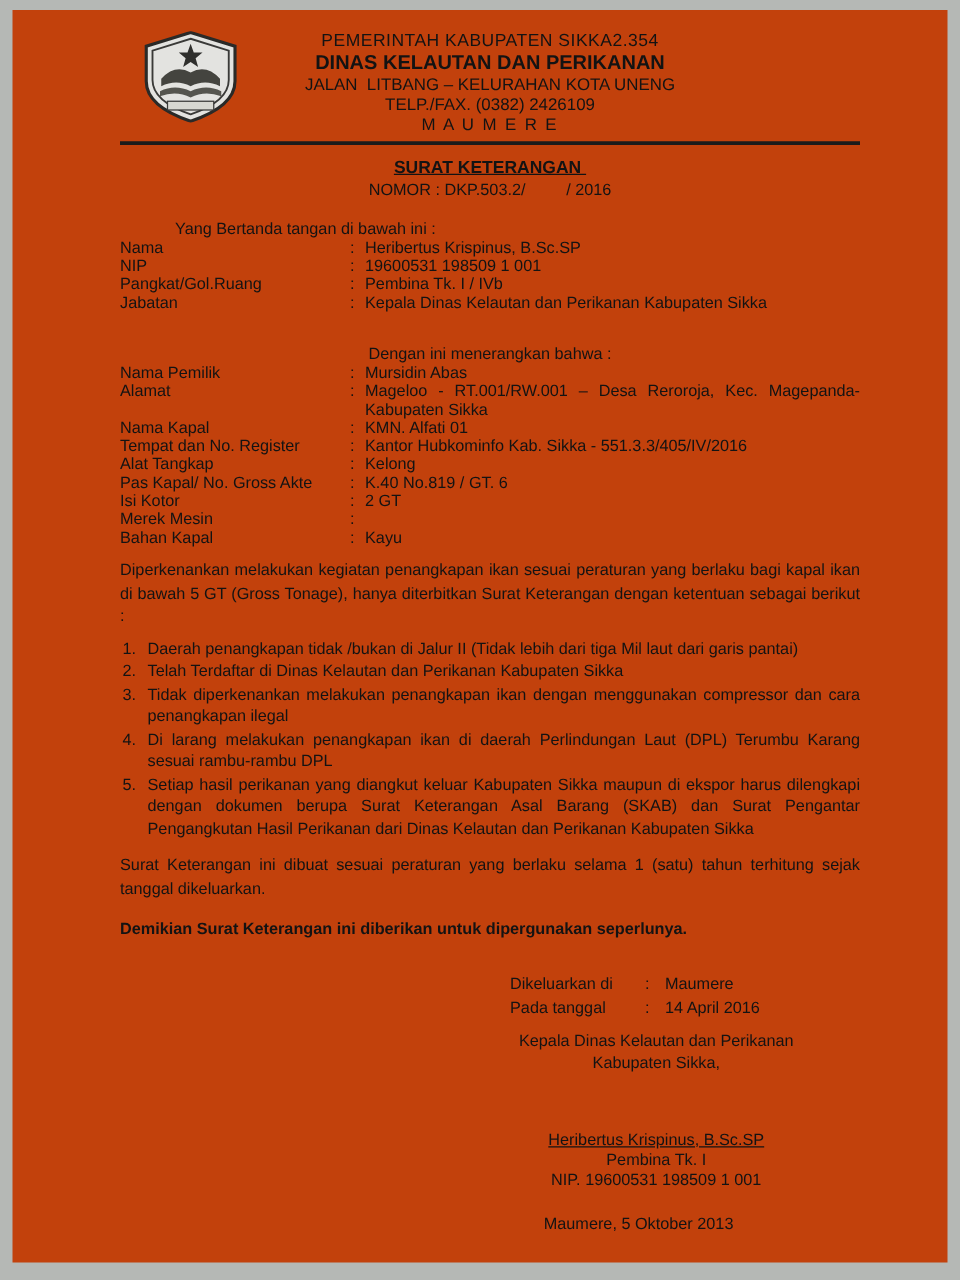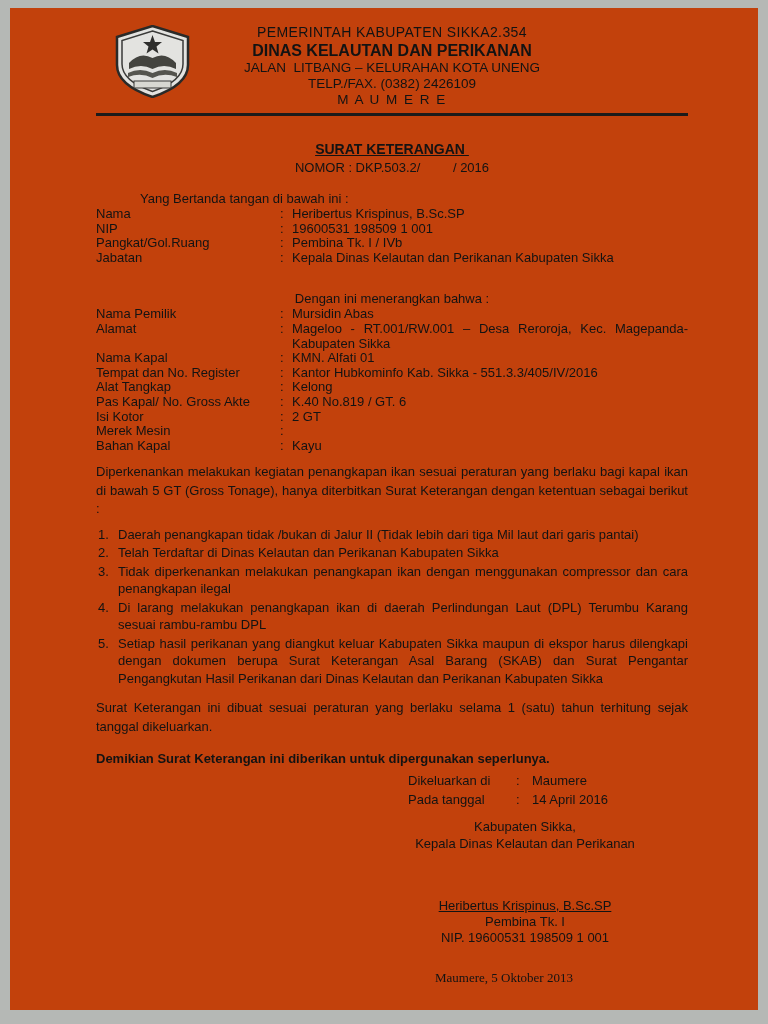--- a/index.html
+++ b/index.html
@@ -23,42 +23,42 @@
   }
   .letterhead { position: relative; text-align: center; }
   .letterhead div { white-space: pre; }
   .logo { position: absolute; left: 18px; top: 1px; width: 77px; height: 73px; }
   .lh1 { font-size: 14px; line-height: 17px; letter-spacing: .4px; }
   .lh2 { font-size: 16px; font-weight: bold; line-height: 19px; }
   .lh3 { font-size: 13.5px; line-height: 16px; }
   .lh4 { font-size: 13.5px; line-height: 16px; }
   .lh5 { font-size: 13.5px; line-height: 16px; letter-spacing: 1.5px; }
   .rule { border-top: 3.5px solid #1b1b1b; margin-top: 5px; }
-  .title { text-align: center; font-weight: bold; font-size: 14px; margin-top: 25px; line-height: 17px; }
+  .title { text-align: center; font-weight: bold; font-size: 14px; margin-top: 9px; line-height: 17px; }
   .title span { text-decoration: underline; white-space: pre; }
   .nomor { text-align: center; margin-top: 2px; white-space: pre; line-height: 16px; }
   .opening { margin-top: 15px; text-indent: 44px; line-height: 16px; }
   .frow { display: flex; line-height: 14.6px; }
   .frow .lab { width: 184px; flex: none; }
   .frow .col { width: 12px; flex: none; }
   .frow .val { flex: 1; }
   .val.just { text-align: justify; }
   .sec { margin-top: 26px; line-height: 16px; text-align: center; }
   .para { margin-top: 10px; text-align: justify; line-height: 18.5px; }
   .clist { margin-top: 7px; }
   .citem { position: relative; padding-left: 22px; text-align: justify; line-height: 17.5px; margin-bottom: 1px; }
   .citem .num { position: absolute; left: 2px; }
-  .issue { margin-top: 2px; margin-left: 312px; }
+  .issue { margin-top: 24px; margin-left: 312px; }
   .irow { display: flex; line-height: 19px; }
   .irow .lab { width: 108px; flex: none; }
   .irow .col { width: 16px; flex: none; }
   .sigtitle { margin-top: 9px; margin-left: 300px; width: 258px; text-align: center; line-height: 17px; }
   .signame { margin-top: 46px; margin-left: 294px; width: 270px; text-align: center; line-height: 16px; }
   .signame .nm { text-decoration: underline; }
-  .footer { position: absolute; left: 425px; bottom: 24px; font-size: 13px; font-family: Liberation Serif, serif; }
+  .footer { position: absolute; left: 425px; bottom: 24px; font-size: 13px; }
 </style>
 </head>
 <body>
 
 <div class="page">
   <div class="content">
 
     <div class="letterhead">
       <svg class="logo" viewBox="0 0 77 73" xmlns="http://www.w3.org/2000/svg">
         <path d="M38.5 1 L74 12 L74 40 Q74 60 38.5 72 Q3 60 3 40 L3 12 Z" fill="#e3e3e0" stroke="#2a2a28" stroke-width="2.5"></path>
@@ -185,22 +185,22 @@
           <span>Maumere</span>
       </div>
       <div class="irow">
         <span class="lab">Pada tanggal</span>
           <span class="col">:</span>
           <span>14 April 2016</span>
       </div>
     </div>
 
     <div class="sigtitle">
+      <div>Kepala Dinas Kelautan dan Perikanan</div>
       <div>Kabupaten Sikka,</div>
-      <div>Kepala Dinas Kelautan dan Perikanan</div>
     </div>
 
     <div class="signame">
       <div class="nm">Heribertus Krispinus, B.Sc.SP</div>
       <div>Pembina  Tk. I</div>
       <div>NIP. 19600531 198509 1 001</div>
     </div>
 
   </div>
 

